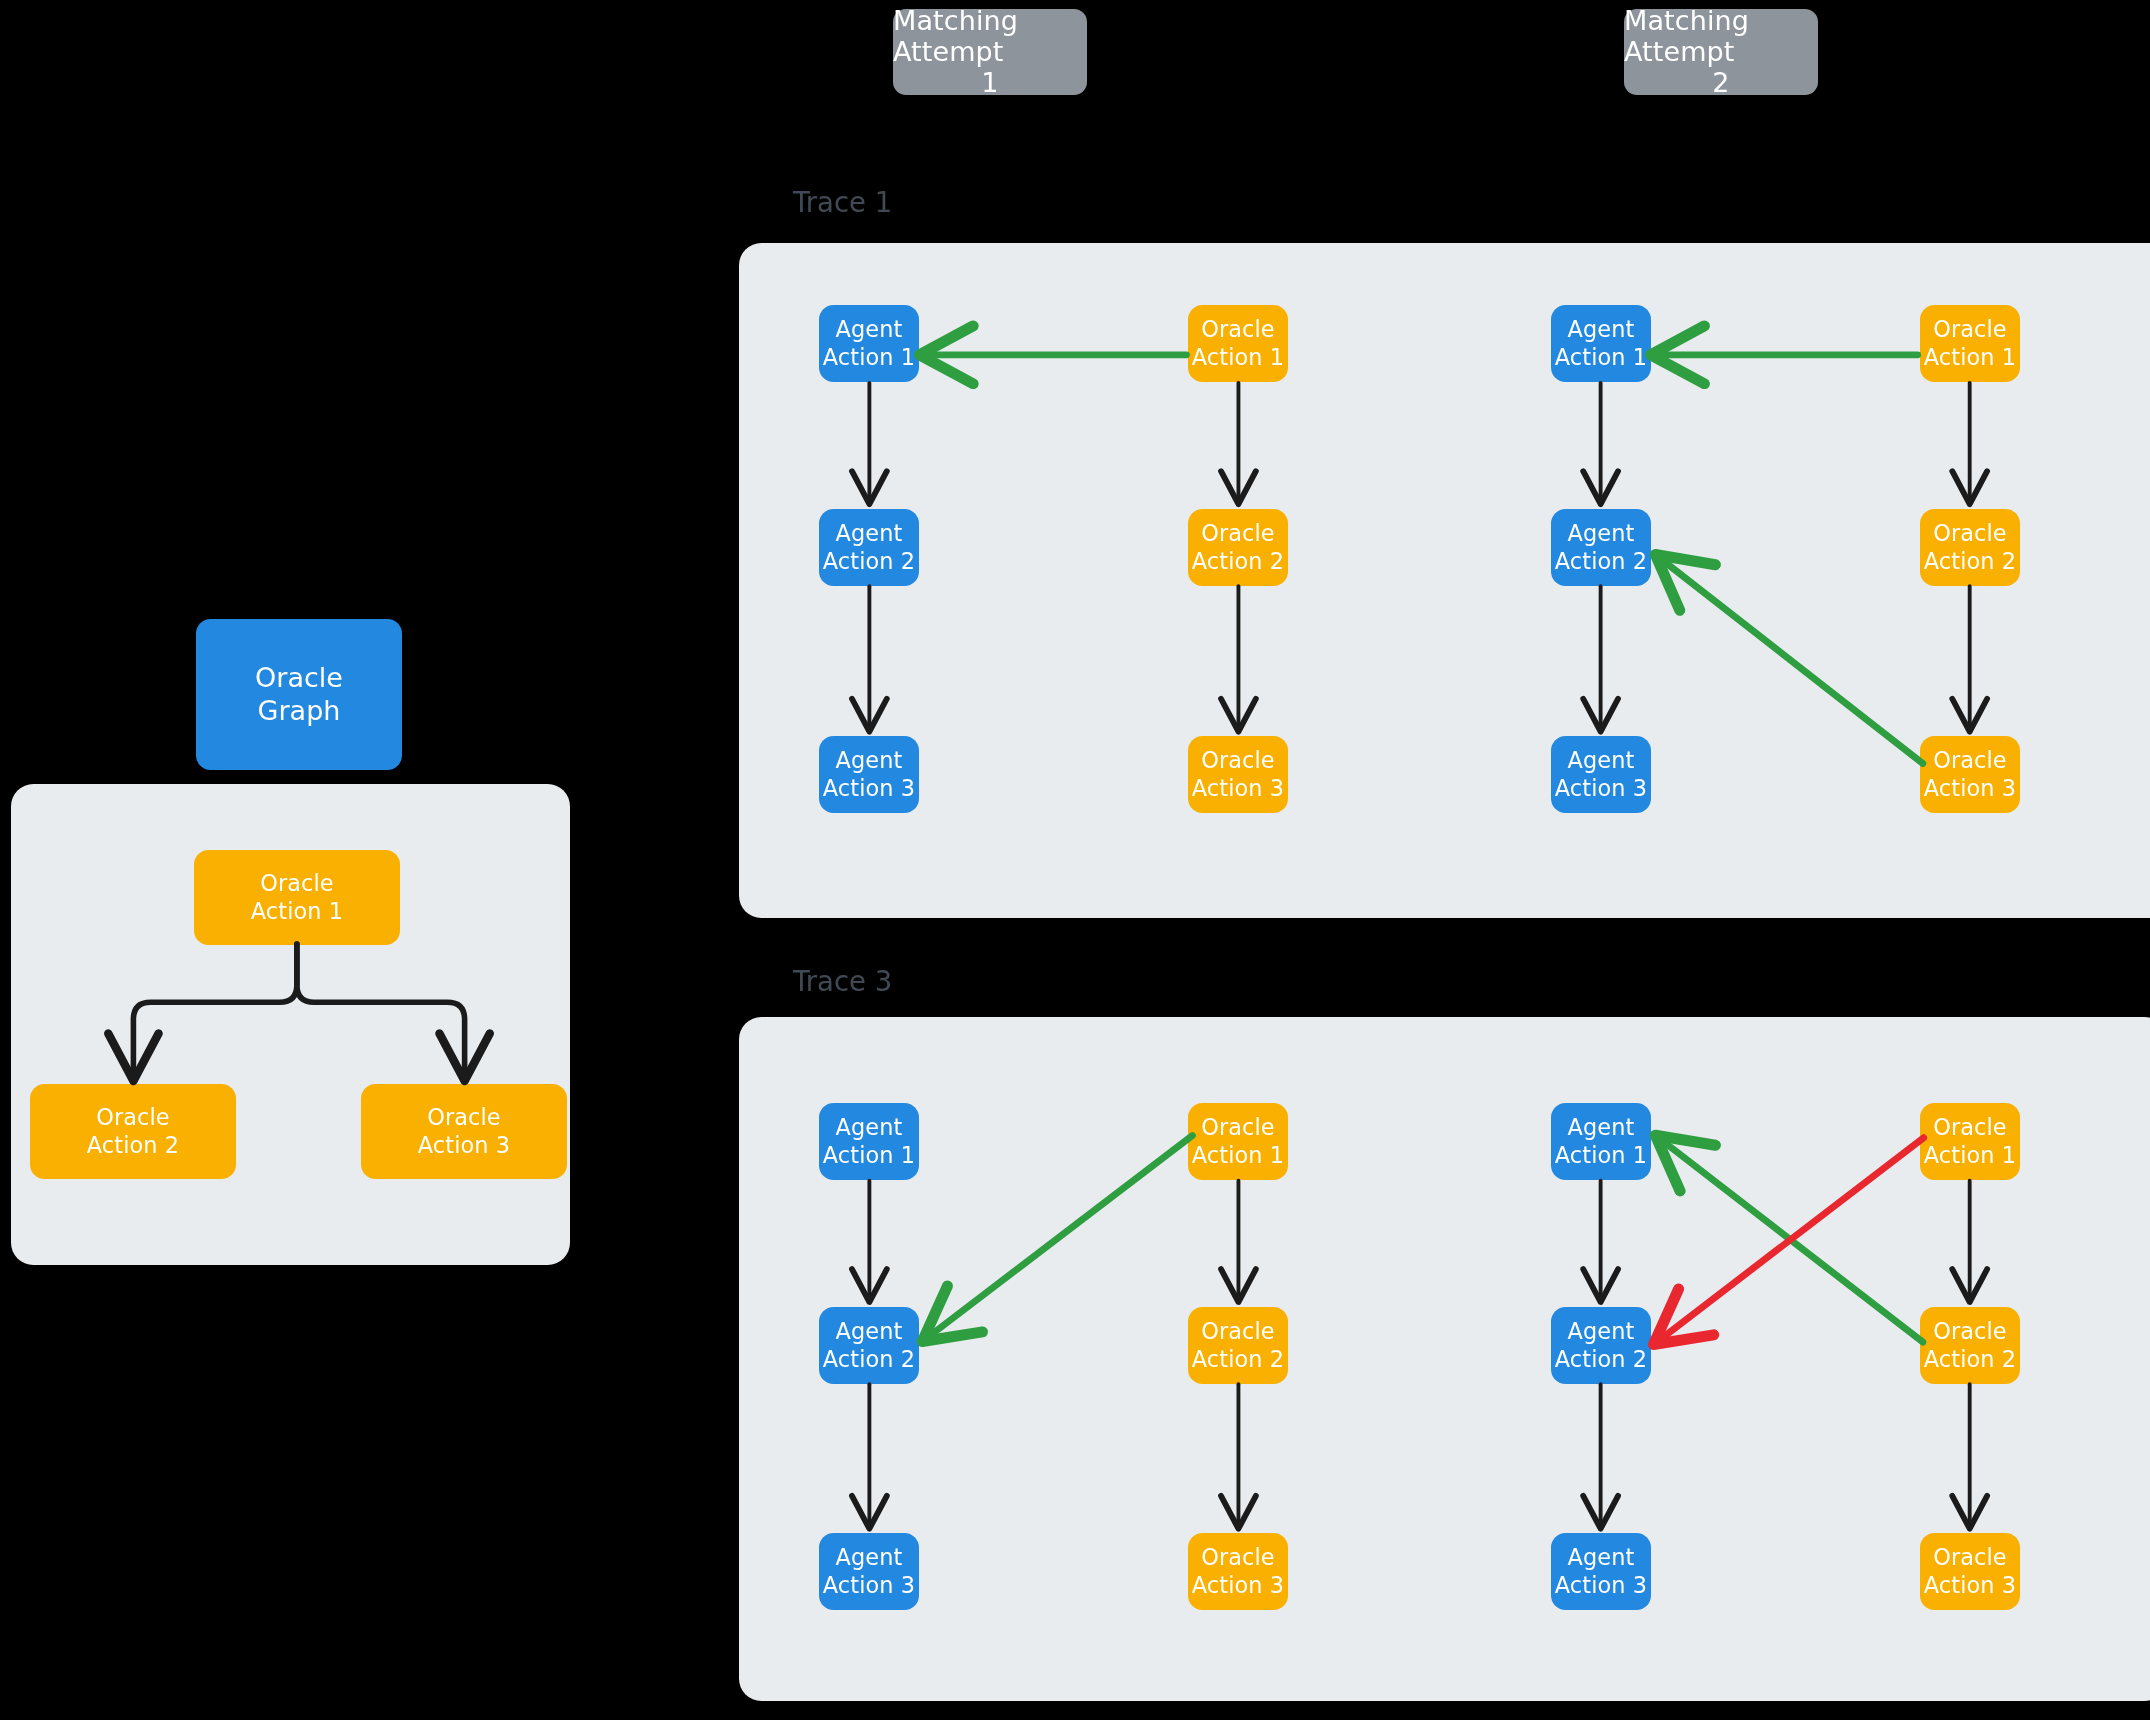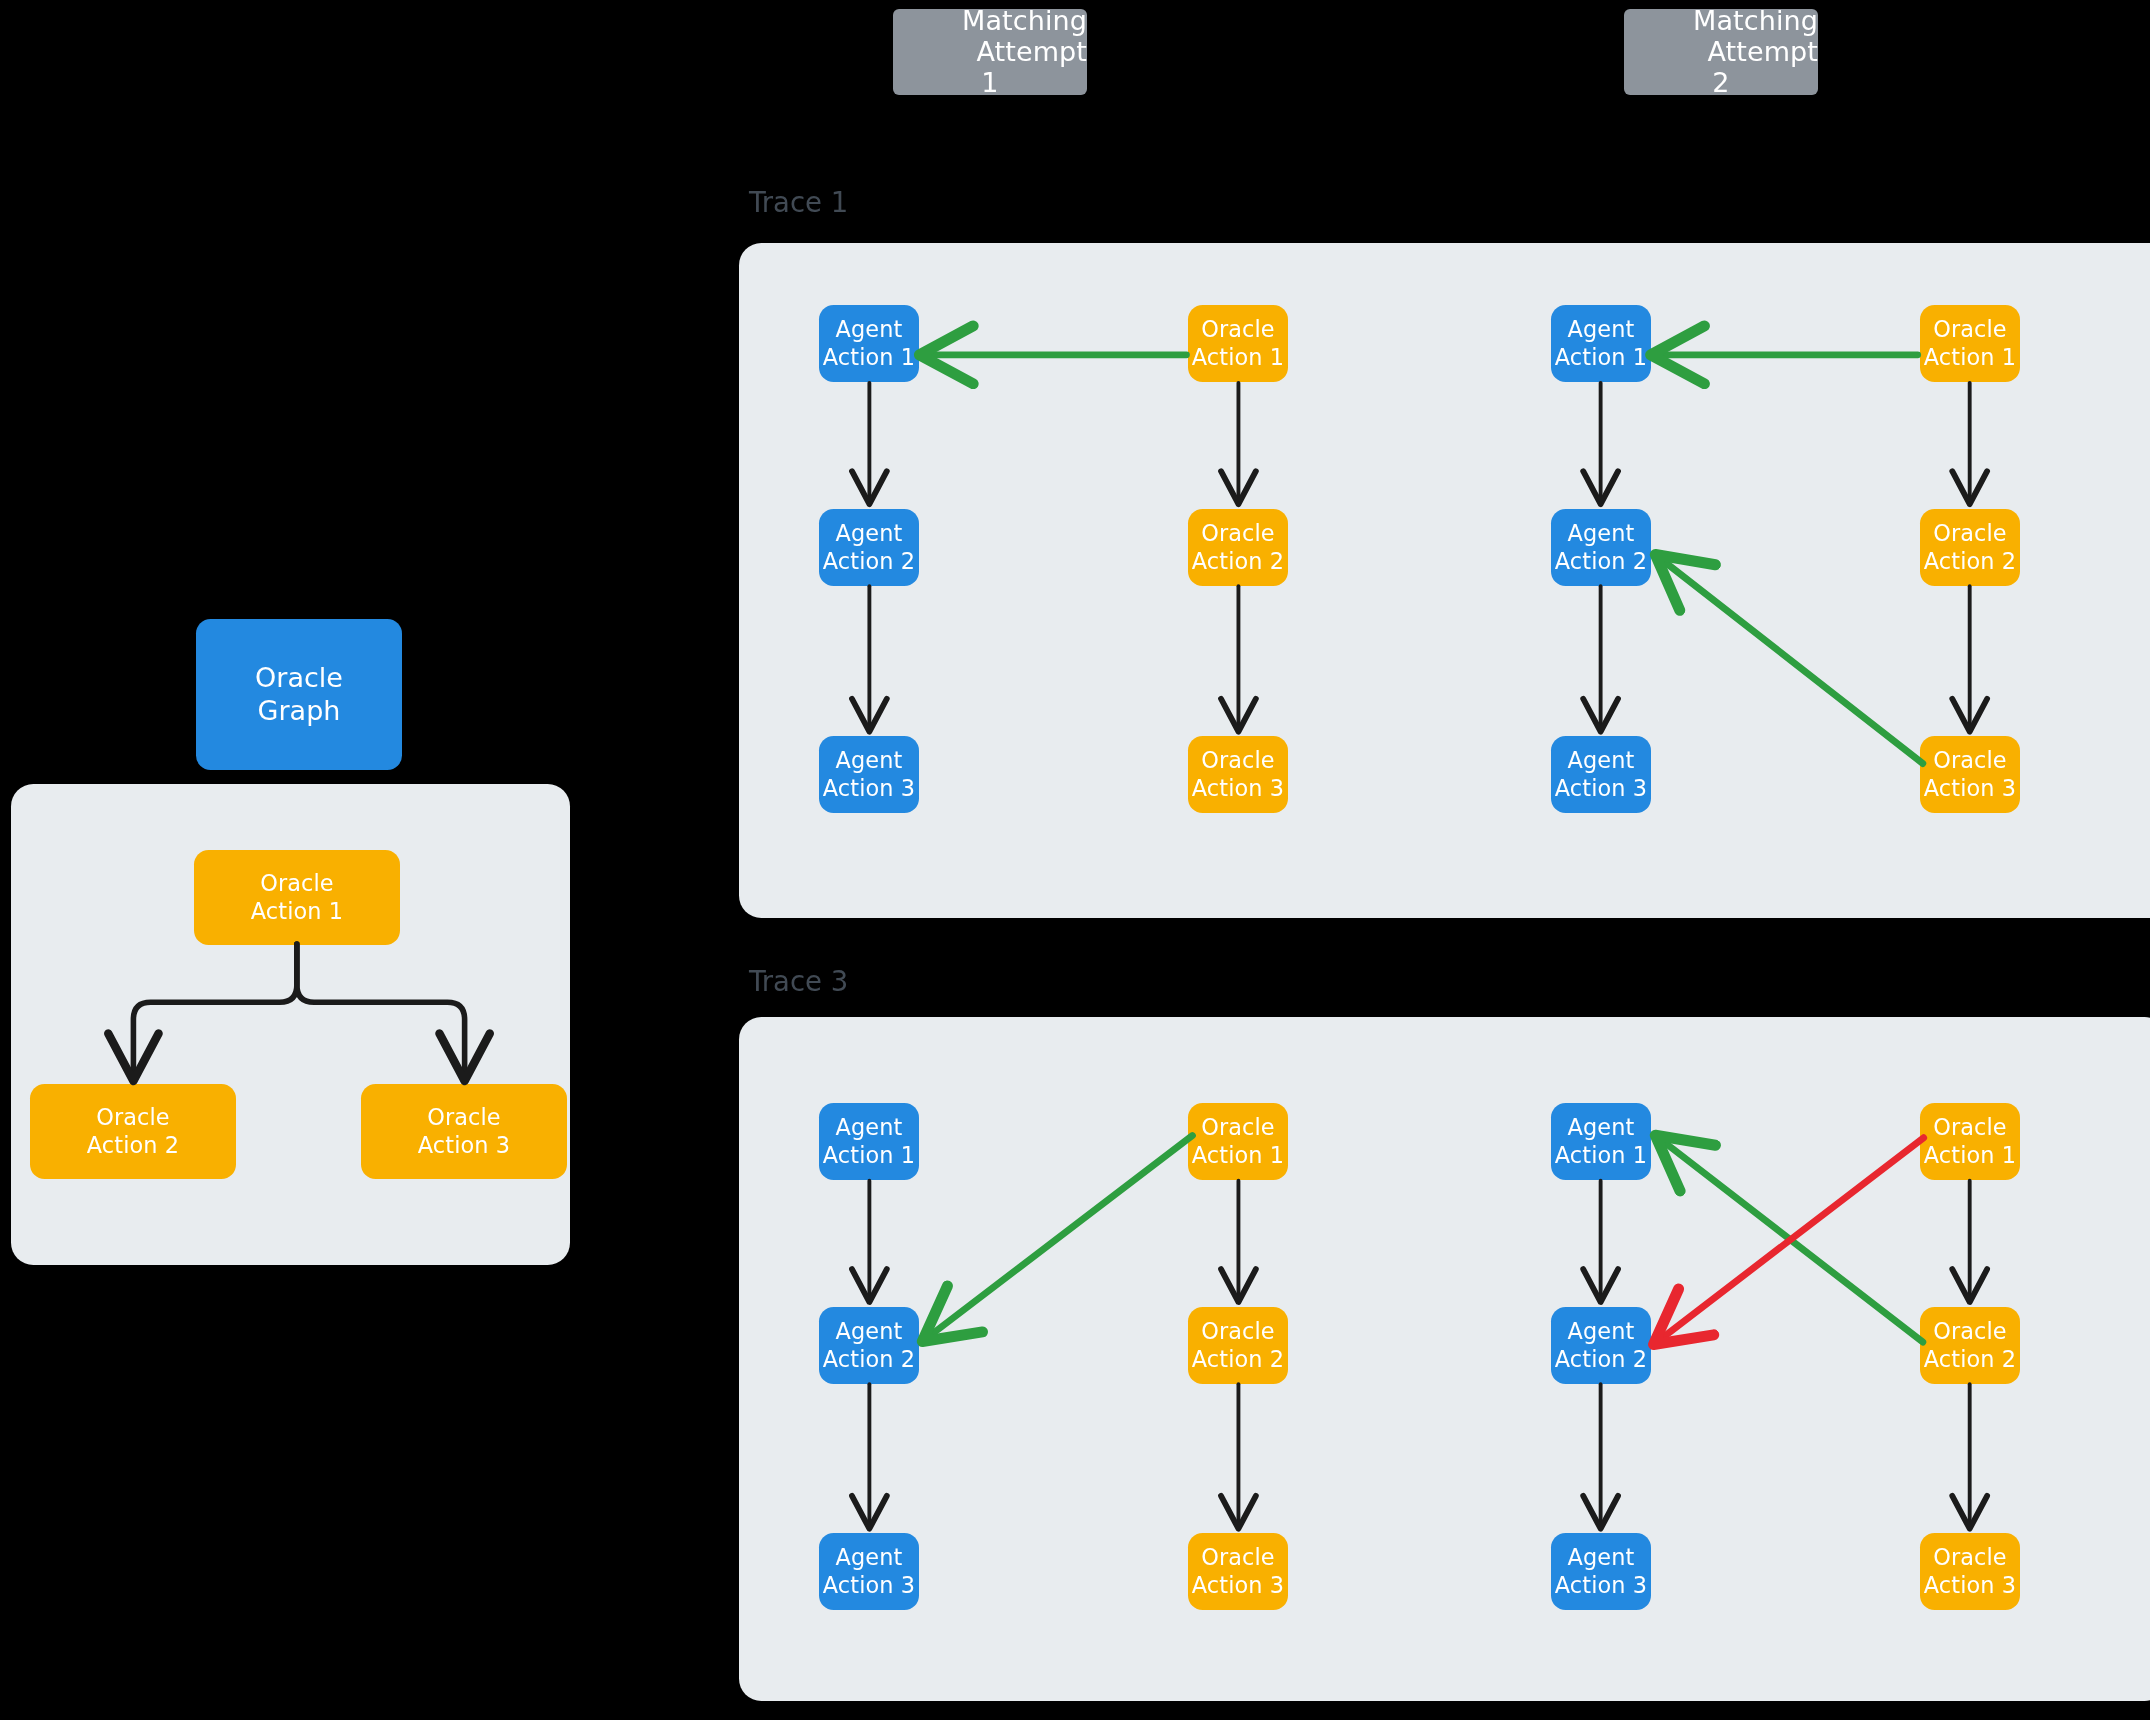--- a/index.html
+++ b/index.html
@@ -1,30 +1,31 @@
 <!DOCTYPE html>
 <html style="font-size:6.9px"><head>
 <meta charset="utf-8">
 <style>
   html,body{margin:0;padding:0;background:#000;}
   #stage{position:relative;width:3289px;height:1721px;background:#000;
          font-family:"DejaVu Sans","Liberation Sans",sans-serif;overflow:hidden;}
 
   
   .attempt-chip{
-    position:absolute;background:#8d949c;border-radius:6px;
+    position:absolute;background:#8d949c;border-radius:13px;
     display:flex;flex-direction:column;align-items:center;justify-content:center;
-    color:#ffffff;font-size:27px;line-height:1.16;text-align:right;
+    color:#ffffff;font-size:27px;line-height:1.16;text-align:left;
     letter-spacing:0.1px;
   }
 
   
   .trace-label{
     position:absolute;color:#414a54;font-size:27.5px;line-height:1;
     white-space:nowrap;
+    margin-left:44px;
   }
 
   
   .panel{position:absolute;background:#e8ecef;border-radius:22.4px;}
 
   
   .node{
     position:absolute;display:flex;flex-direction:column;
     align-items:center;justify-content:center;
     border-radius:14.6px;color:#ffffff;text-align:center;

